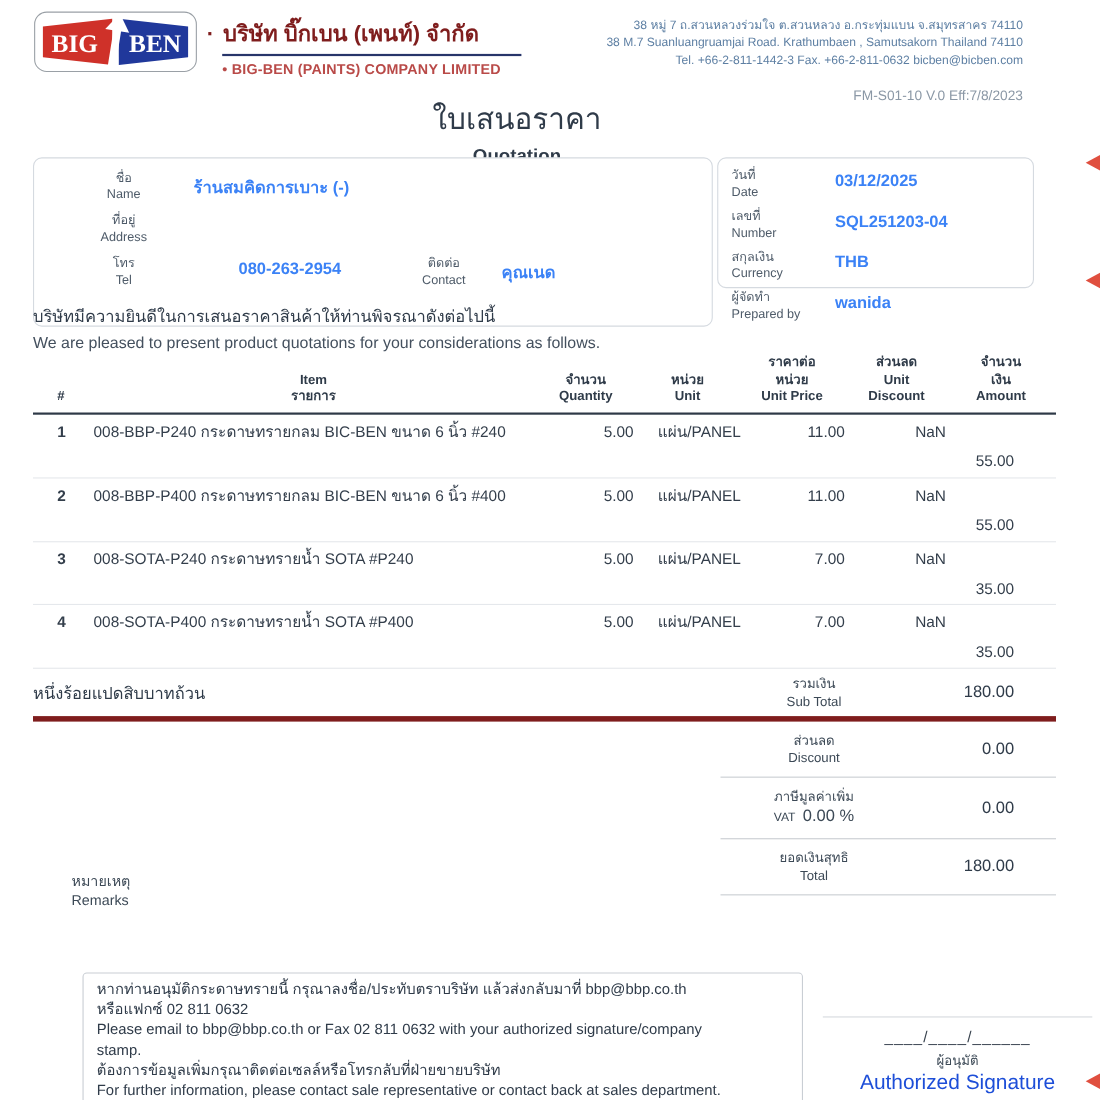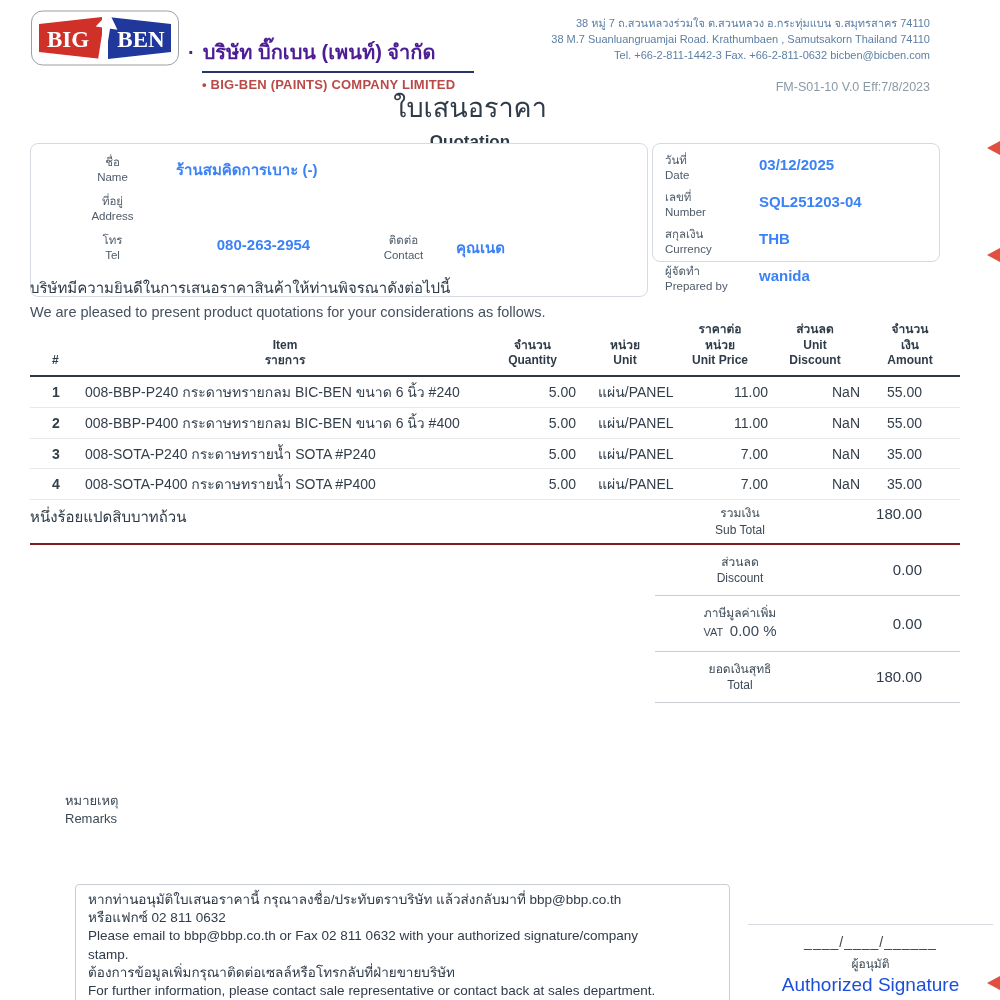--- a/index.html
+++ b/index.html
@@ -4,21 +4,21 @@
 <title>Quotation</title>
 <style>
   * { margin:0; padding:0; box-sizing:border-box; }
   html,body { background:#ffffff; }
   body { width:1000px; height:1000px; font-family:"Liberation Sans","DejaVu Sans",sans-serif; color:#323e4c; position:relative; overflow:hidden; }
   .page { position:absolute; inset:0; background:#fff; }
 
   
   .logo { position:absolute; top:8px; left:30px; width:150px; height:60px; }
   .company-block { position:absolute; top:14px; left:188px; }
-  .co-th { font-size:20px; font-weight:bold; color:#4c1d95; white-space:nowrap;margin-top:22px; }
+  .co-th { font-size:20px; font-weight:bold; color:#7f1d1d; white-space:nowrap; }
   .co-th .dot { margin-right:8px; }
   .co-rule { height:2px; background:#27356a; width:272px; margin:3px 0 4px 14px; }
   .co-en { font-size:13px; font-weight:bold; color:#b94a48; margin-left:14px; letter-spacing:.2px; }
   .address-block { position:absolute; top:16px; right:70px; text-align:right; font-size:11px; line-height:1.45; color:#5d7fa3; }
   .form-code { position:absolute; top:80px; right:70px; font-size:12.5px; color:#8b98a6; }
 
   
   .title-wrap { position:absolute; top:86px; left:0; width:940px; text-align:center; }
   .title-th { font-size:27px; color:#2f3b49; }
   .title-en { font-size:17px; font-weight:bold; color:#2f3b49; margin-top:3px; }
@@ -46,25 +46,25 @@
   .thead { border-bottom:2px solid #2e3947; padding-bottom:6px; min-height:44px; align-items:end; }
   .hcell { font-size:12px; font-weight:bold; color:#2f3b49; text-align:center; line-height:1.3; align-self:end; }
   .hcell.left { text-align:left; padding-left:22px; }
   .tbody .trow { border-bottom:1px solid #e5e8ec; padding:6px 0 5px 0; }
   .cell { font-size:14px; color:#333e4b; line-height:1.35; }
   .cell.no { padding-left:22px; font-weight:bold; }
   .cell.num { text-align:right; }
   .cell.qty { padding-right:4px; }
   .cell.unit { padding-left:18px; }
   .cell.price { padding-right:2px; }
-  .cell.amt { padding-right:38px; }
+  .cell.amt { padding-right:38px;margin-top:27px; }
   .cell.item { padding-right:20px; }
 
   
-  .t-subtotal { display:flex; border-bottom:2px solid #7f1d1d; padding:5px 0; min-height:34px; }
+  .t-subtotal { display:flex; align-items:center; border-bottom:5px solid #7f1d1d; padding:5px 0; min-height:34px; }
   .words { flex:0 0 625px; font-size:15px; color:#2f3b49; }
   .t-label { width:170px; text-align:center; font-size:12px; color:#3c4956; line-height:1.35; }
   .t-value { flex:1; text-align:right; padding-right:38px; font-size:15px; color:#2f3b49; }
   .r-row { display:flex; }
   .r-left { flex:0 0 625px; }
   .r-box { flex:1; display:flex; align-items:center; border-bottom:1px solid #c9cdd2; padding:9px 0; }
   .vat-word { font-size:11px; }
   .vat-rate { font-size:15px; }
 
   
@@ -304,21 +304,21 @@
       </div>
     </div>
   </div>
 
   <div class="remarks">
     <div>หมายเหตุ</div>
     <div>Remarks</div>
   </div>
 
   <div class="footer-box">
-    <div>หากท่านอนุมัติใบเสนอราคานี้ กรุณาลงชื่อ/ประทับตราบริษัท แล้วส่งกลับมาที่ bbp@bbp.co.th</div>
+    <div>หากท่านอนุมัติกระดาษทรายนี้ กรุณาลงชื่อ/ประทับตราบริษัท แล้วส่งกลับมาที่ bbp@bbp.co.th</div>
     <div>หรือแฟกซ์ 02 811 0632</div>
     <div>Please email to bbp@bbp.co.th or Fax 02 811 0632 with your authorized signature/company</div>
     <div>stamp.</div>
     <div>ต้องการข้อมูลเพิ่มกรุณาติดต่อเซลล์หรือโทรกลับที่ฝ่ายขายบริษัท</div>
     <div>For further information, please contact sale representative or contact back at sales department.</div>
   </div>
 
   <div class="signature">
     <div class="sig-rule"></div>
     <div class="sig-date">____/____/______</div>

